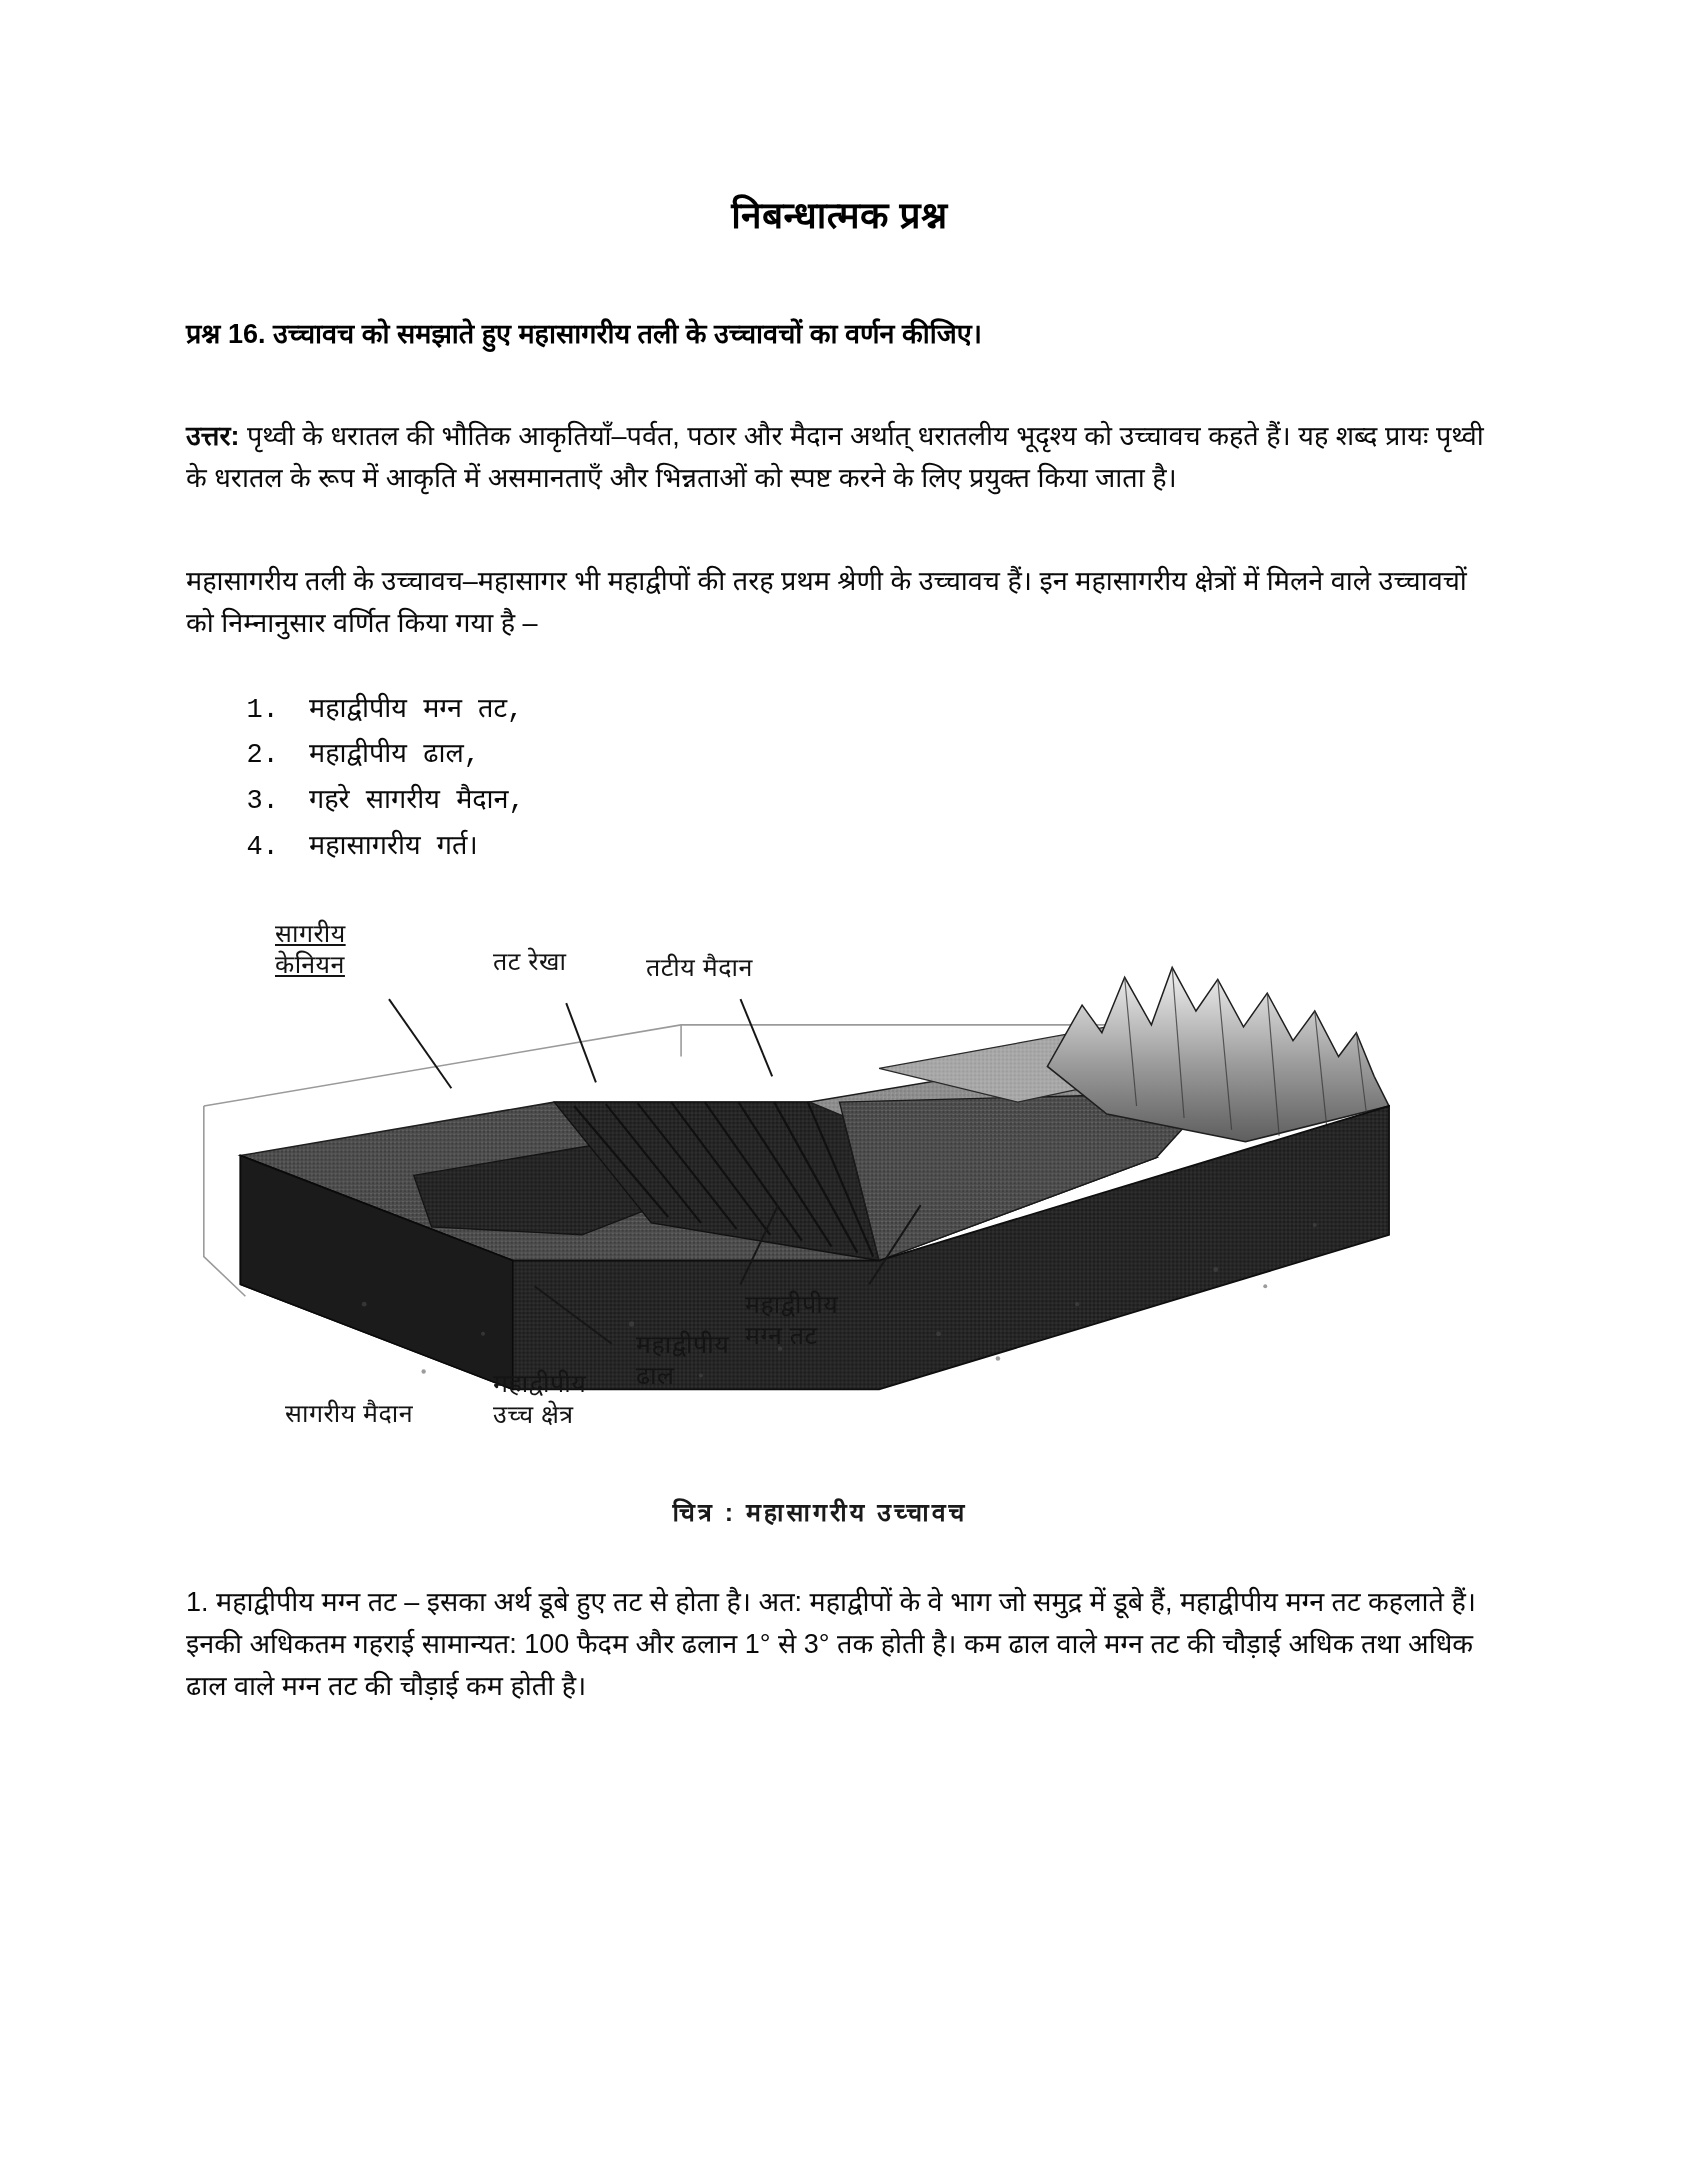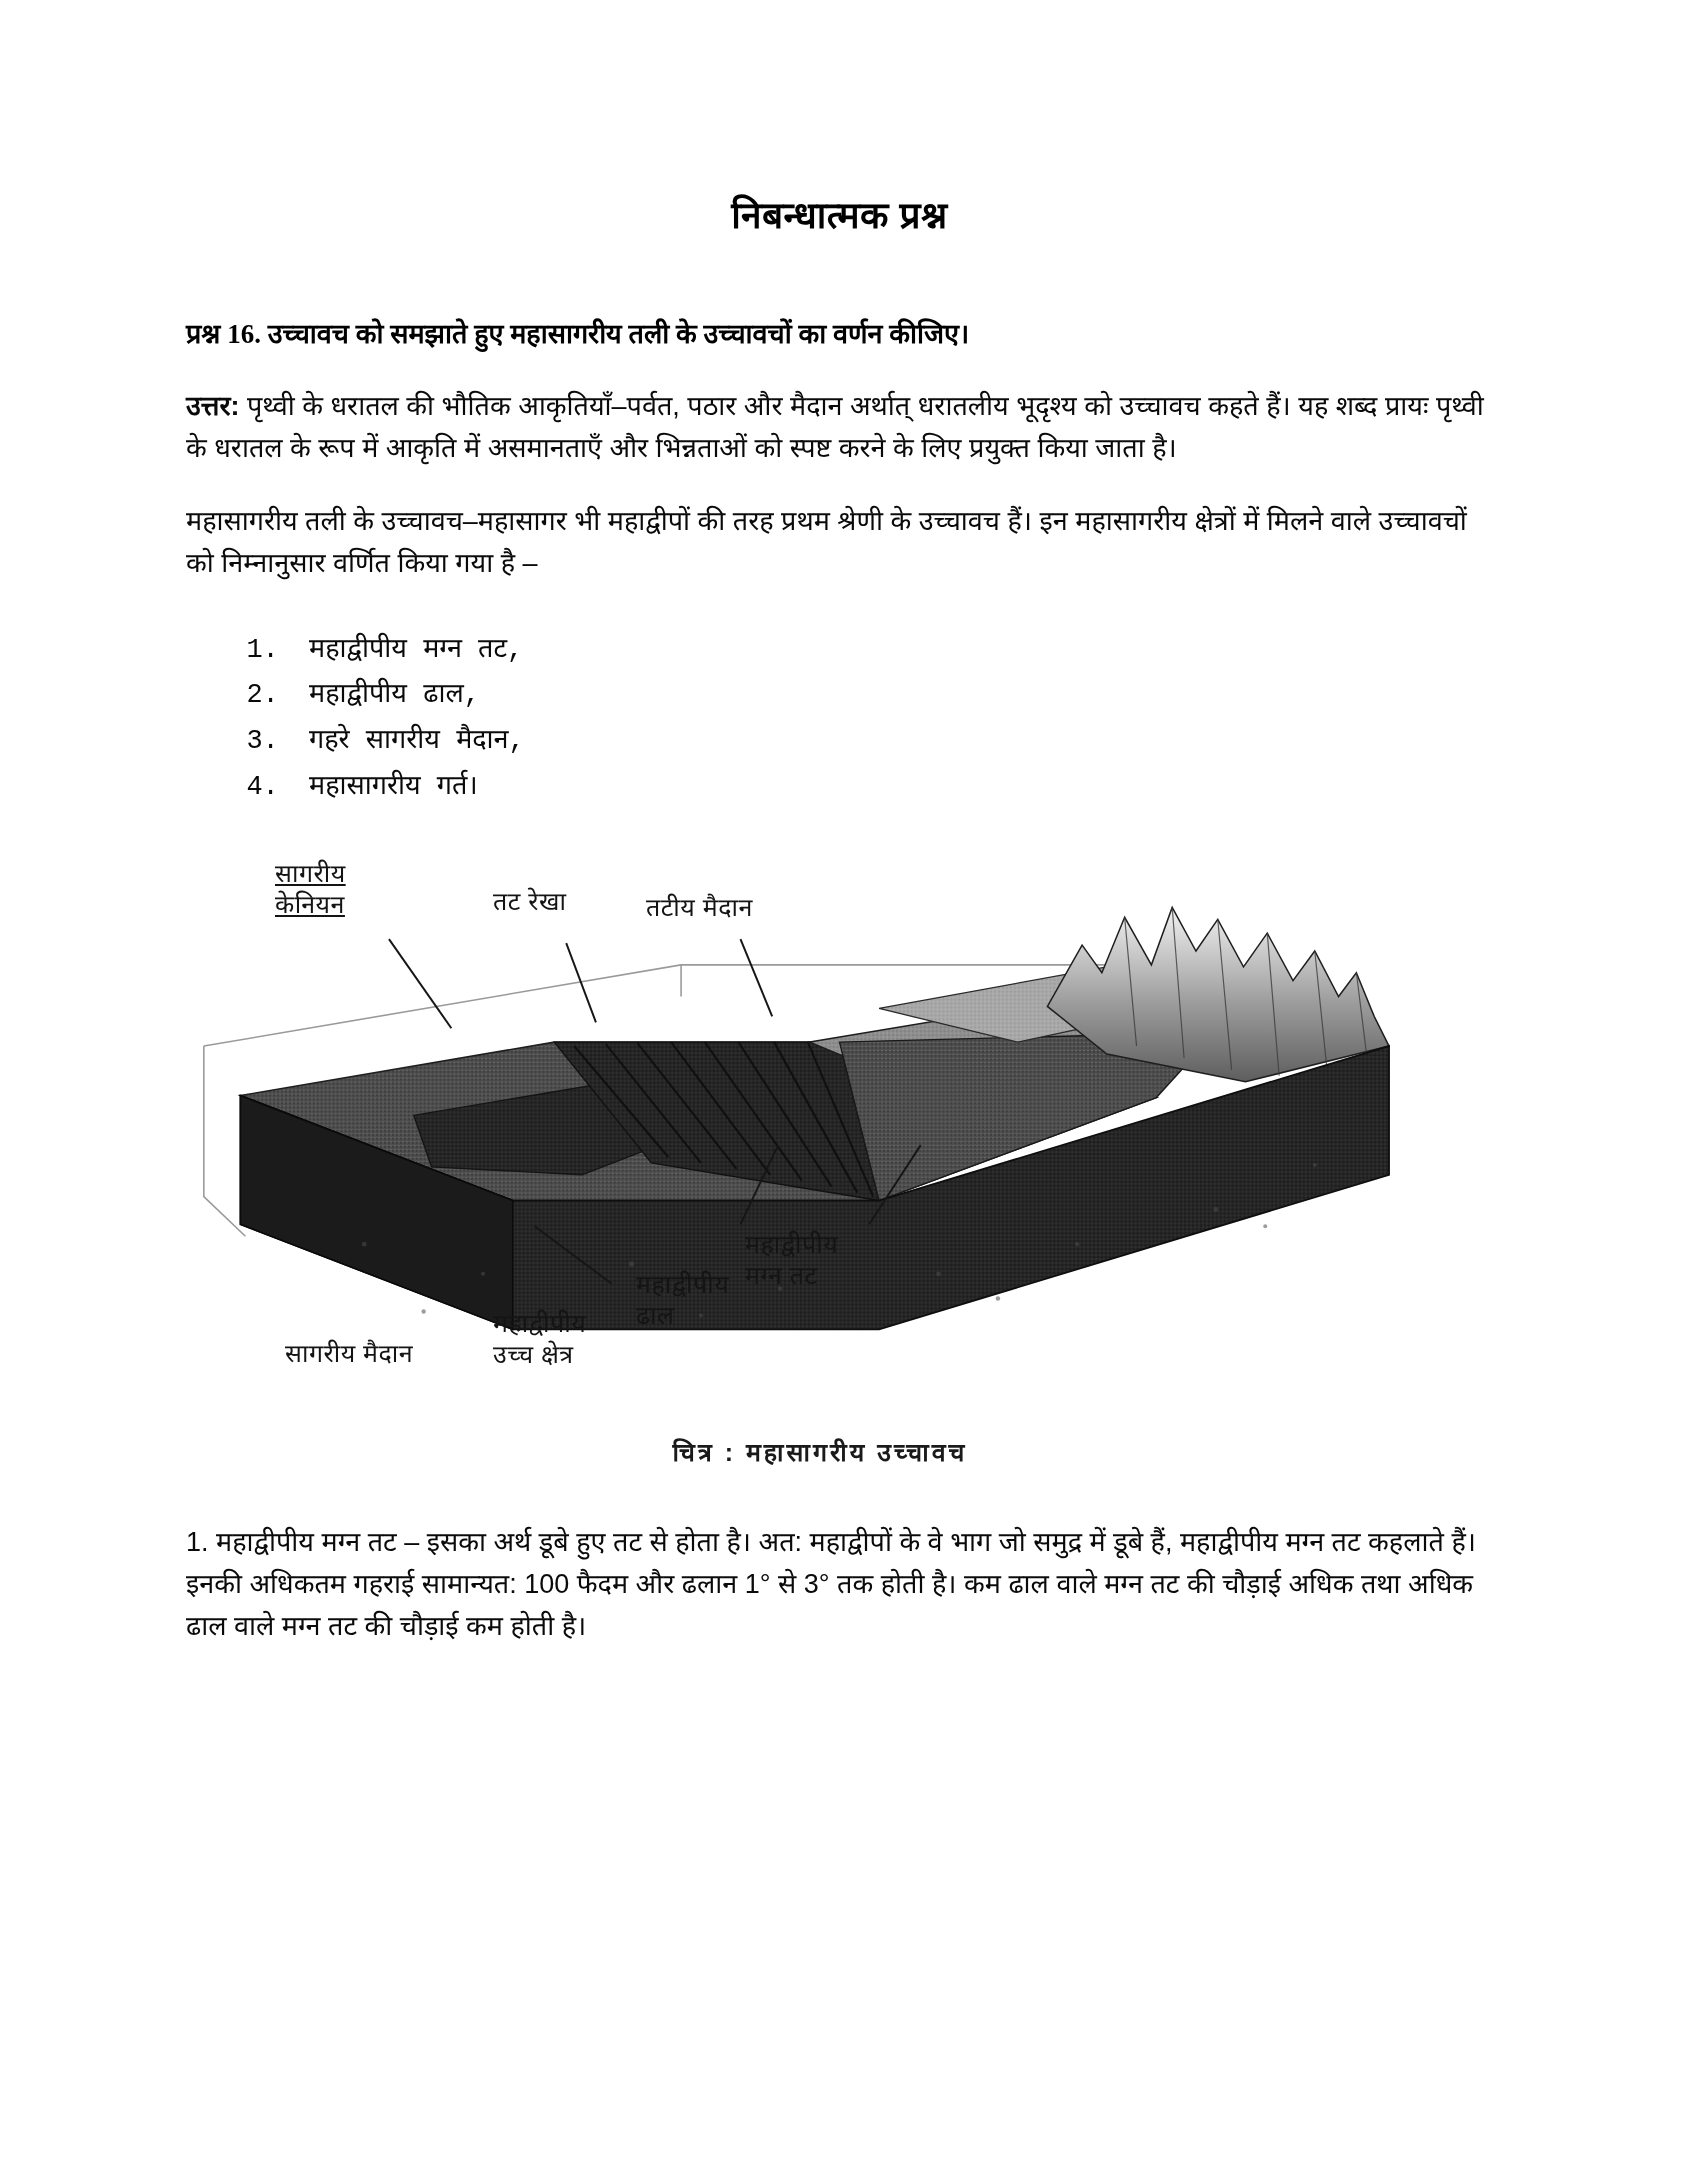--- a/index.html
+++ b/index.html
@@ -36,33 +36,33 @@
     font-family: "Liberation Sans", "DejaVu Sans", sans-serif;
     font-weight: bold;
     font-size: 37px;
     letter-spacing: 0.4px;
     margin: 0;
     padding-top: 188px;
     color: #000;
   }
 
   .question {
-    font-family: Liberation Serif, serif;
+    font-family: Liberation Sans, sans-serif;
     font-weight: bold;
     font-size: 27px;
     line-height: 1.45;
     margin-top: 76px;
     color: #000;
   }
 
   .para {
     font-family: "Liberation Sans", "DejaVu Sans", sans-serif;
     font-size: 27px;
     line-height: 1.56;
-    margin-top: 31px;
+    margin-top: 61px;
     color: #0a0a0a;
     text-align: left;
   }
   .para.tight { margin-top: 20px; }
 
   .para .lead {
     font-weight: bold;
   }
 
   ol.points {

